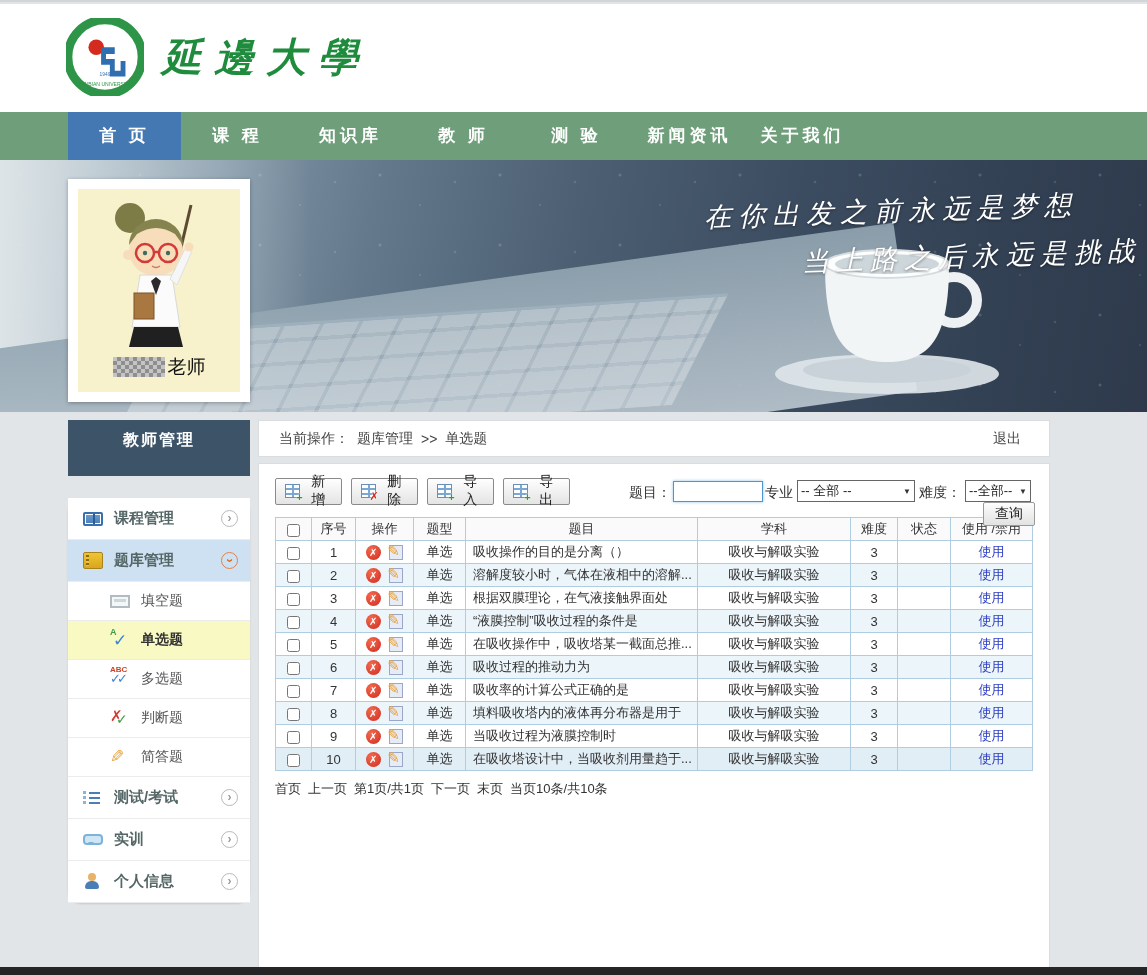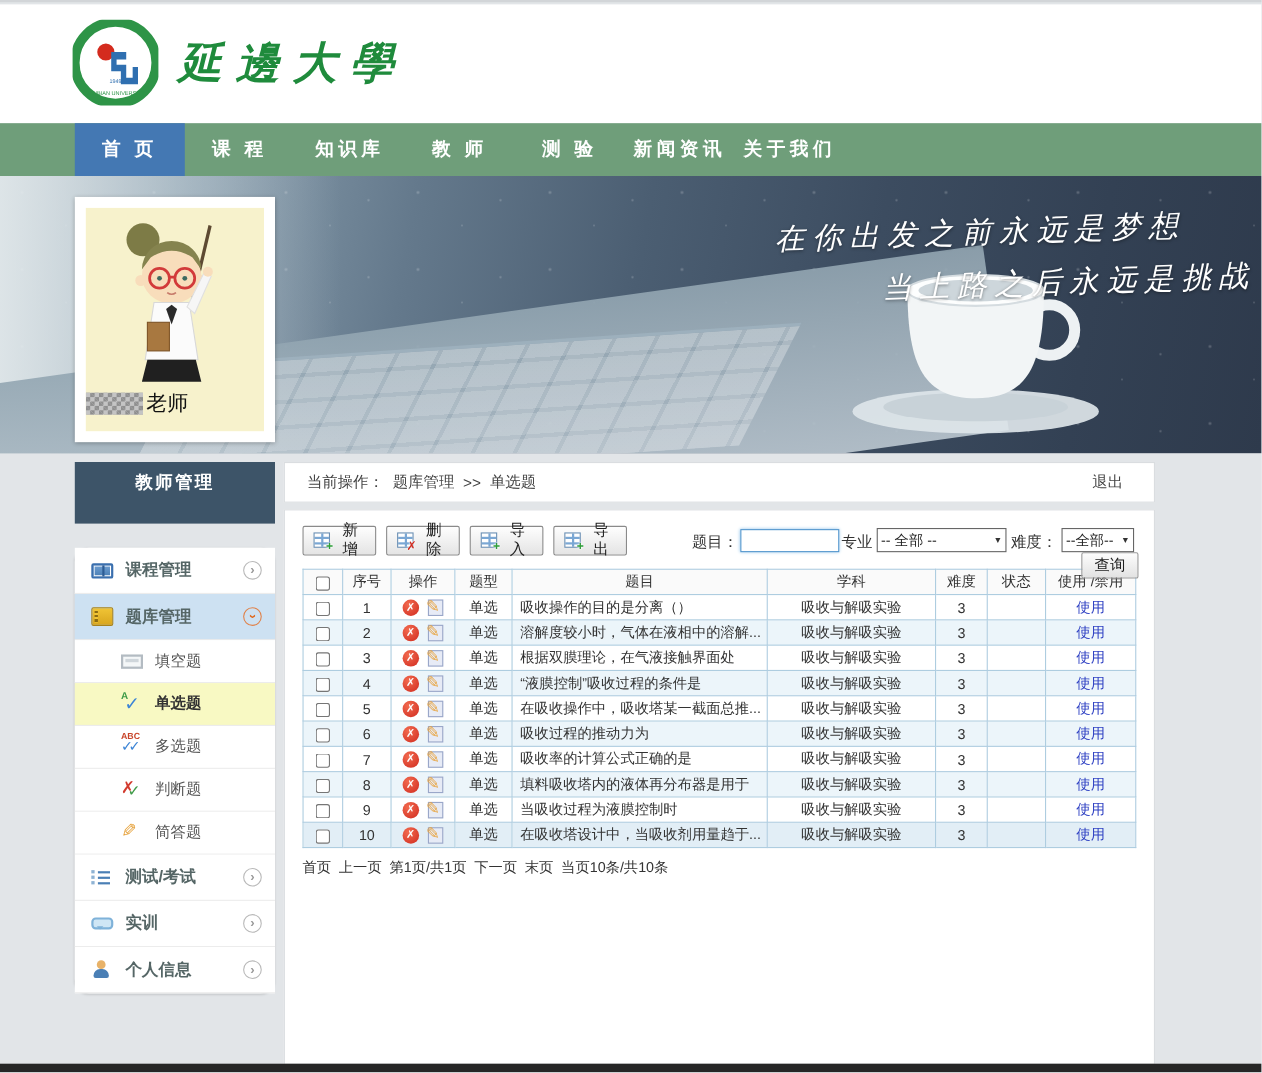--- a/index.html
+++ b/index.html
@@ -8,21 +8,21 @@
   .page { position:relative; width:1147px; height:975px; margin:0 auto; background:#e2e5e8; overflow:hidden; border-top:2px solid #d2d5d8; }
 
   
   .site-header { position:absolute; top:2px; left:0; width:100%; height:108px; background:#ffffff; }
   .logo { position:absolute; left:66px; top:14px; display:flex; align-items:center; }
   .logo-seal { width:78px; height:78px; }
   .logo-name { margin-left:18px; font-family:"DejaVu Serif",serif; font-style:italic; font-weight:bold; font-size:40px; letter-spacing:12px; color:#1f8b3c; }
 
   
   .topnav { position:absolute; top:110px; left:0; width:100%; height:48px; background:#6f9e7a; display:flex; padding-left:68px; }
-  .nav-item { width:100px; height:48px; line-height:48px; text-align:center; color:#fff; font-size:17px; font-weight:bold; letter-spacing:4px; cursor:pointer; }
+  .nav-item { width:113px; height:48px; line-height:48px; text-align:center; color:#fff; font-size:17px; font-weight:bold; letter-spacing:4px; cursor:pointer; }
   .nav-item.active-true { background:#4478b3; }
 
   
   .banner { position:absolute; top:158px; left:0; width:100%; height:252px; overflow:hidden;
     background:linear-gradient(100deg,#aab9c2 0%,#8ba0af 14%,#64798c 32%,#4b5e72 50%,#3c4c60 68%,#334154 85%,#2e3a4c 100%); }
   .banner-window { position:absolute; left:0; top:0; width:310px; height:100%;
     background:linear-gradient(to right,rgba(230,236,238,.85),rgba(203,214,220,.45) 55%,rgba(203,214,220,0)); }
   .banner-rain { position:absolute; inset:0; opacity:.30;
     background-image:radial-gradient(circle 3px at 20px 15px,rgba(255,255,255,.8),rgba(255,255,255,0) 70%),
                      radial-gradient(circle 2px at 60px 45px,rgba(255,255,255,.7),rgba(255,255,255,0) 70%),
@@ -39,21 +39,21 @@
     font-family:"DejaVu Serif",serif; font-style:italic; transform:rotate(-2deg);
     text-shadow:0 1px 3px rgba(0,0,0,.45); }
   .banner-quote .q1 { font-size:27px; letter-spacing:7px; padding-right:62px; }
   .banner-quote .q2 { font-size:27px; letter-spacing:7px; margin-top:12px; }
 
   
   .avatar-card { position:absolute; left:68px; top:177px; width:182px; height:223px; background:#fff;
     box-shadow:0 1px 4px rgba(0,0,0,.3); padding:10px; z-index:5; }
   .avatar-photo { position:relative; width:100%; height:100%; background:#f7f2cc; overflow:hidden; }
   .avatar-photo svg { display:block; }
-  .avatar-name { position:absolute; bottom:12px; width:100%; font-size:19px; color:#111; }
+  .avatar-name { position:absolute; bottom:12px; width:100%; text-align:center; font-size:19px; color:#111; }
   .mosaic { display:inline-block; width:52px; height:20px; vertical-align:-4px; margin-right:3px;
     background-color:#c4c4c4;
     background-image:linear-gradient(45deg,#8f8f8f 25%,transparent 25%,transparent 75%,#8f8f8f 75%),
                      linear-gradient(45deg,#8f8f8f 25%,transparent 25%,transparent 75%,#8f8f8f 75%);
     background-size:8px 8px; background-position:0 0,4px 4px; }
 
   
   .sidebar { position:absolute; left:68px; top:418px; width:182px; }
   .sidebar-title { height:56px; line-height:40px; text-align:center; background:#3d5468; color:#fff;
     font-size:16px; font-weight:bold; letter-spacing:2px; }

